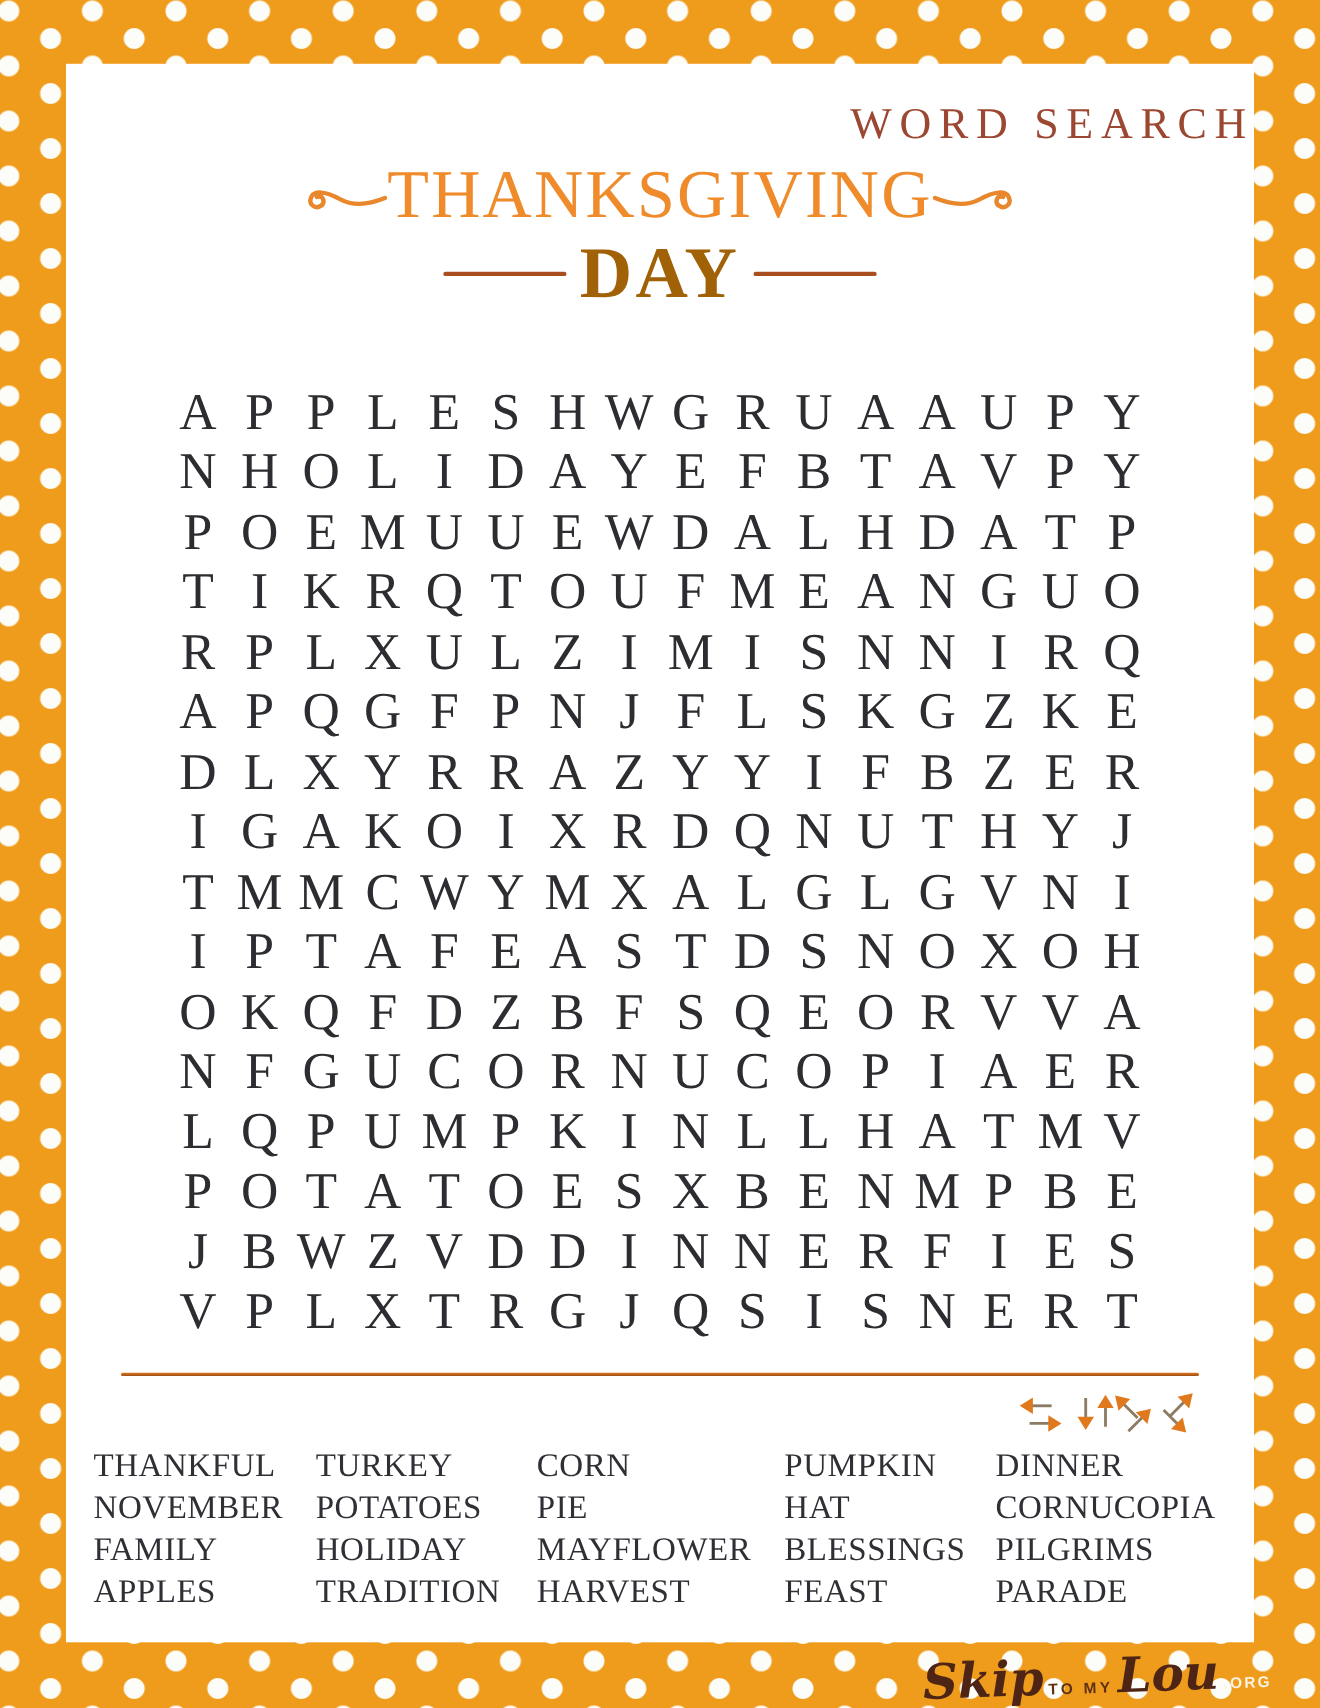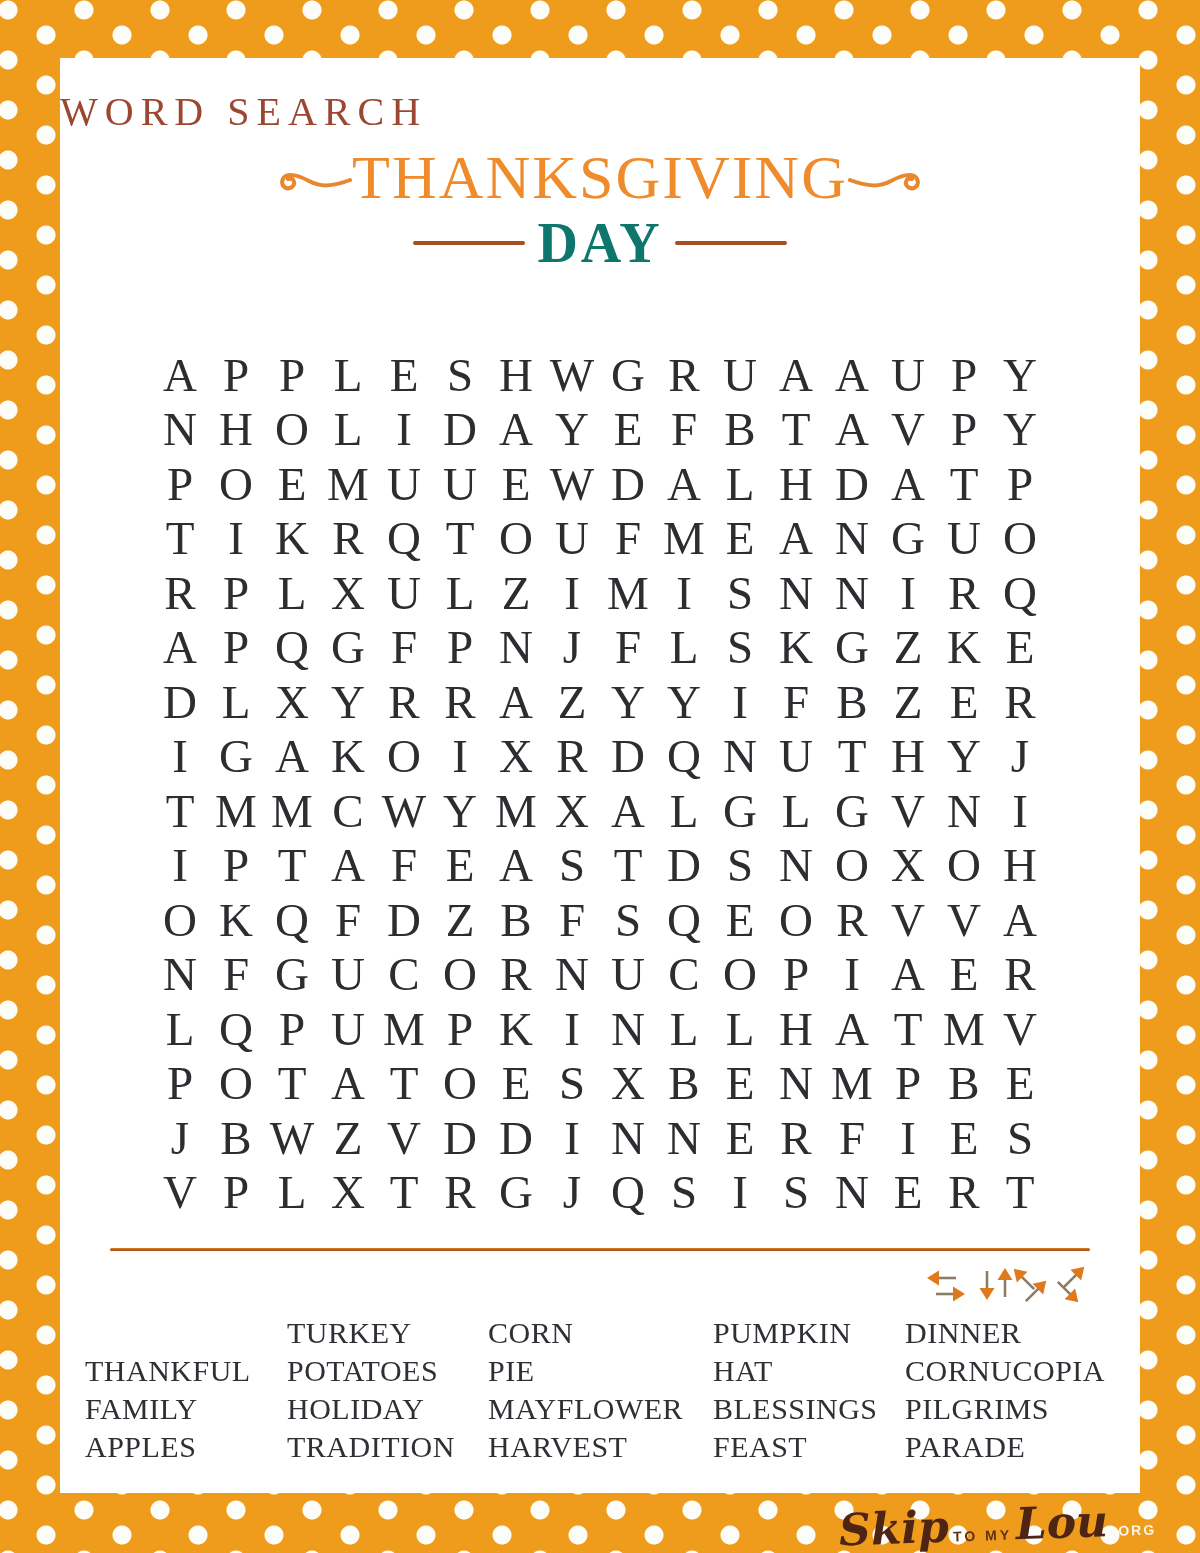--- a/index.html
+++ b/index.html
@@ -15,42 +15,42 @@
     background-position:8px 10px, 46px 35px;
     overflow:hidden;
   }
   .panel{
     position:absolute; left:60px; top:58px;
     width:1080px; height:1435px;
     background:#FFFFFF;
   }
   .kicker{
     position:absolute; top:30px; left:0; width:100%;
-    text-align:left;
+    text-align:right;
     font-size:40px; letter-spacing:7px;
     color:#9B4731; font-weight:400;
   }
   .main-row{
     position:absolute; top:84px; left:0; width:100%;
     display:flex; align-items:center; justify-content:center; 
   }
   .main-title{
     font-size:62px; letter-spacing:2px;
     color:#EF8B2A; font-weight:400; line-height:1.15;
   }
   .swirl{display:inline-block; width:78px; height:44px;}
   .swirl.right{transform:scaleX(-1);}
   .day-row{
     position:absolute; top:156px; left:0; width:100%;
     display:flex; align-items:center; justify-content:center; gap:12px;
   }
   .day-line{width:112px; height:4px; background:#A84E1F; border-radius:2px;}
   .day-title{
-    font-size:56px; letter-spacing:3px; font-weight:700;
-    color:#0f766e; line-height:1.05;
+    font-size:66px; letter-spacing:3px; font-weight:700;
+    color:#a16207; line-height:1.05;
   }
   .grid{
     position:absolute; top:290px; left:50%; transform:translateX(-50%);
     display:grid;
     grid-template-columns:repeat(16, 56px);
     grid-auto-rows:54.5px;
   }
   .cell{
     display:flex; align-items:center; justify-content:center;
     font-size:47px; color:#2C2C31; line-height:1;
@@ -434,20 +434,21 @@
           <svg width="34" height="34" viewBox="0 0 34 34">
             <line x1="4" y1="17" x2="24" y2="17" stroke="#8D7C64" stroke-width="2.6"></line>
             <polygon points="21,9.5 33,17 21,24.5" fill="#E0791C"></polygon>
           </svg>
         </span>
       </div>
 
     <div class="words" id="word-list">
         <div class="word-col">
           <div class="word">THANKFUL</div>
+          <div class="word">NOVEMBER</div>
           <div class="word">FAMILY</div>
           <div class="word">APPLES</div>
         </div>
         <div class="word-col">
           <div class="word">TURKEY</div>
           <div class="word">POTATOES</div>
           <div class="word">HOLIDAY</div>
           <div class="word">TRADITION</div>
         </div>
         <div class="word-col">

